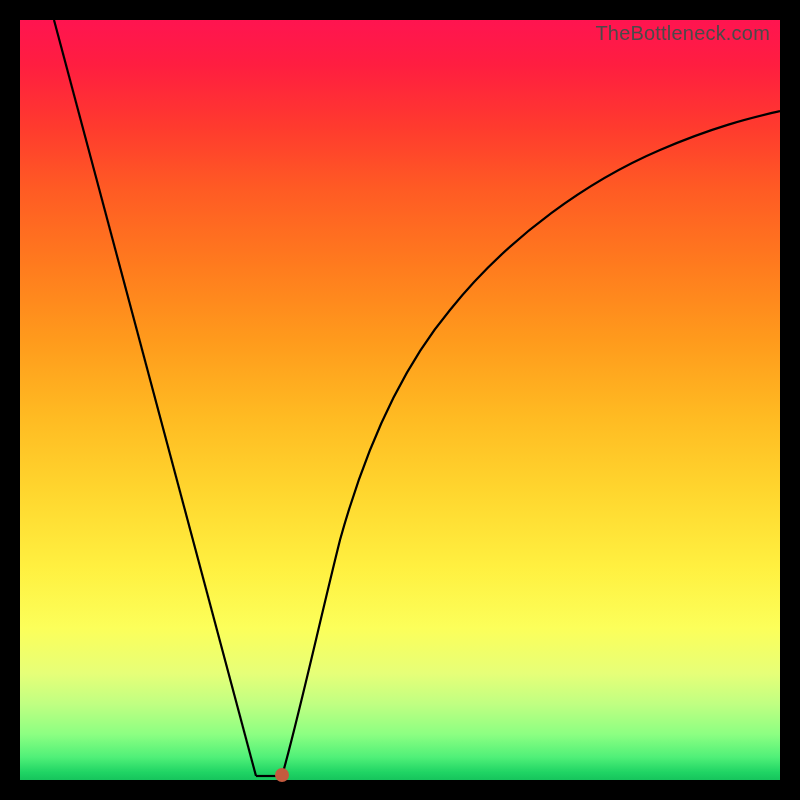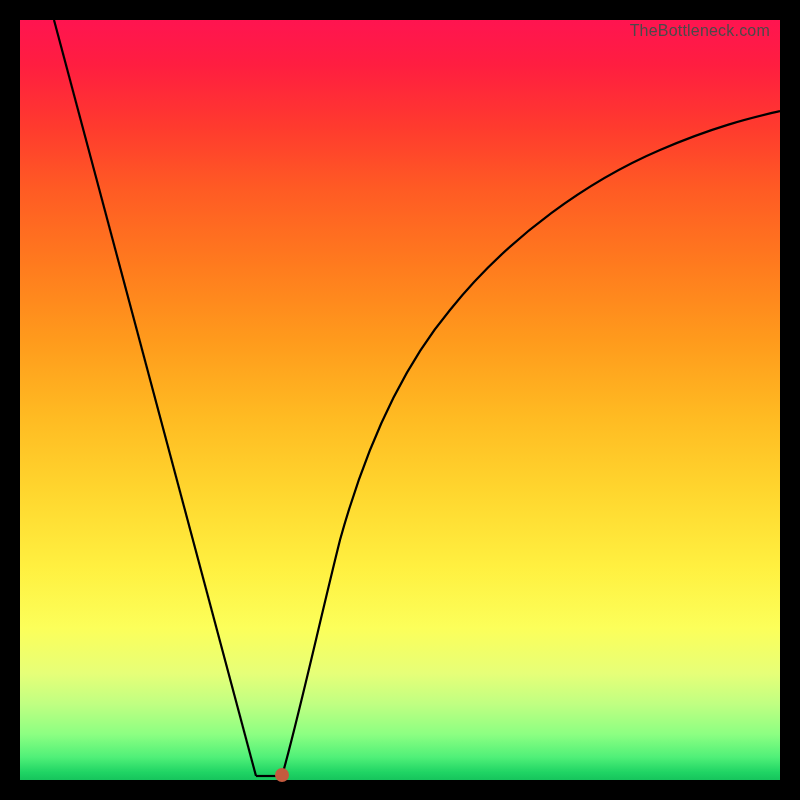--- a/index.html
+++ b/index.html
@@ -40,21 +40,21 @@
       #50f078 97%,
       #1fd464 99%,
       #16c45c 100%
     );
   }
   .watermark {
     position: absolute;
     top: 2px;
     right: 10px;
     color: #4a4a4a;
-    font-size: 16px;
+    font-size: 20px;
     font-weight: 500;
     letter-spacing: 0.2px;
     user-select: none;
   }
   .curve {
     position: absolute;
     left: 0;
     top: 0;
     width: 760px;
     height: 760px;

